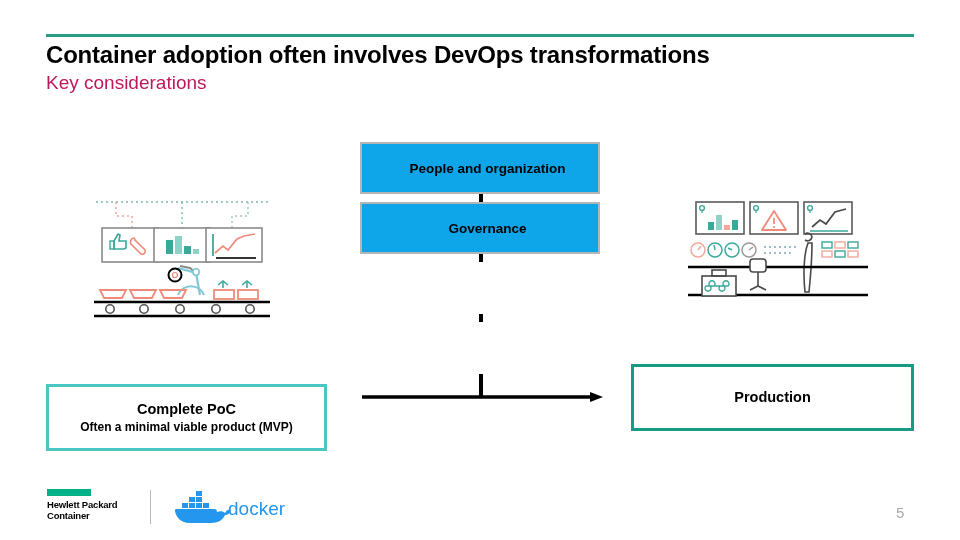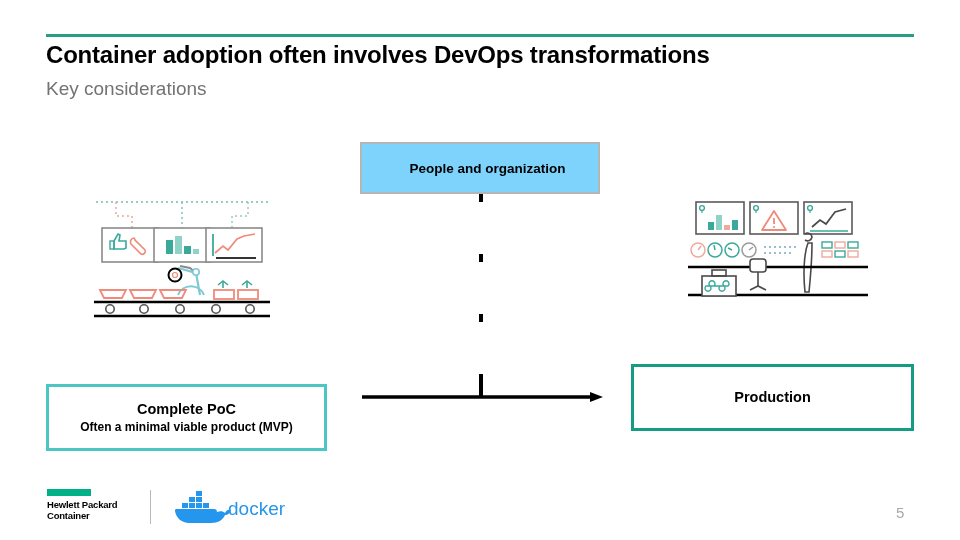--- a/index.html
+++ b/index.html
@@ -31,41 +31,41 @@
     top: 41px;
     font-size: 24px;
     font-weight: bold;
     letter-spacing: -0.2px;
     white-space: nowrap;
     color: #000;
   }
   #page-subtitle {
     position: absolute;
     left: 46px;
-    top: 78px;
+    top: 72px;
     font-size: 19px;
     font-weight: normal;
     white-space: nowrap;
-    color: #737373;
+    color: #be185d;
   }
 
   
   #stack {
     position: absolute;
     left: 360px;
     top: 142px;
     width: 240px;
   }
   .stack-box {
     position: relative;
     width: 240px;
     height: 52px;
     box-sizing: border-box;
     border: 2px solid #b5b5b5;
-    background: #7dd3fc;
+    background: #0ea5e9;
     display: flex;
     align-items: center;
     justify-content: center;
     margin-bottom: 8px;
     padding-left: 15px;
   }
   .stack-box-label {
     font-size: 13.5px;
     font-weight: bold;
     color: #000;
@@ -253,20 +253,23 @@
       <circle cx="88" cy="113" r="4.2"></circle>
       <circle cx="124" cy="113" r="4.2"></circle>
       <circle cx="158" cy="113" r="4.2"></circle>
     </g>
   </svg>
 </div>
 
 <div id="stack">
   <div class="stack-box">
     <span class="stack-box-label">People and organization</span>
+  </div>
+  <div class="stack-box">
+    <span class="stack-box-label">Governance</span>
   </div>
 
   <div class="stack-connector" id="conn-1"></div>
   <div class="stack-connector" id="conn-2"></div>
   <div class="stack-connector" id="conn-3"></div>
   <div class="stack-connector" id="conn-4"></div>
 </div>
 
 <div id="arrow">
   <svg width="245" height="14" viewBox="0 0 245 14" xmlns="http://www.w3.org/2000/svg">

